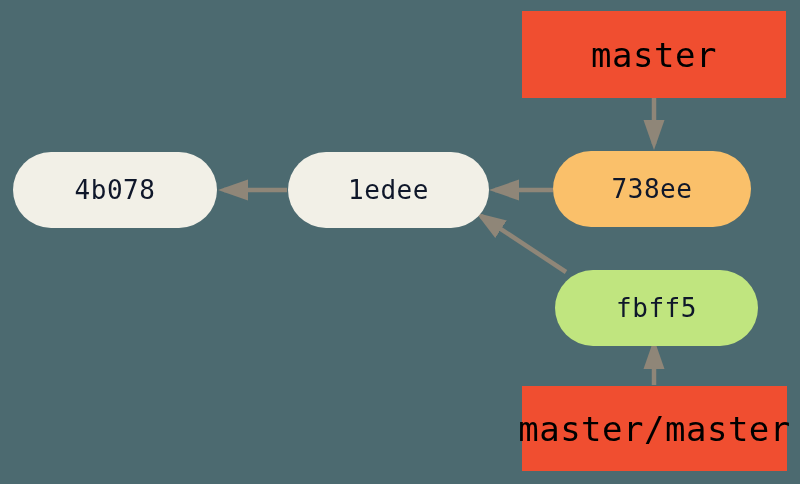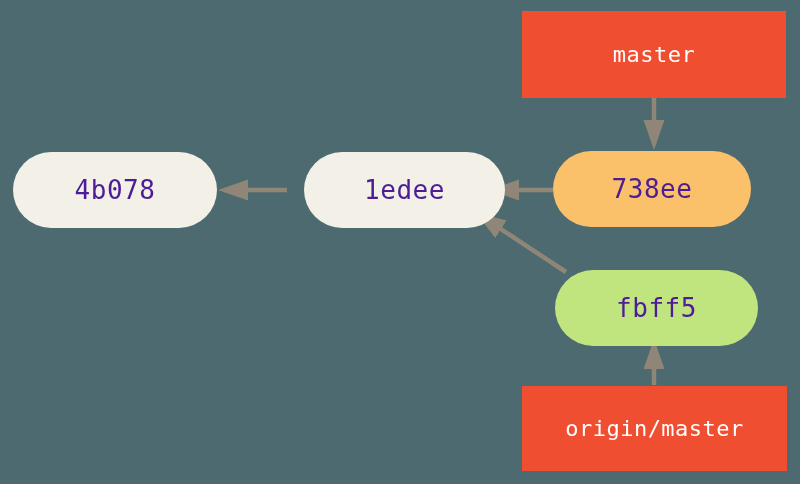--- a/index.html
+++ b/index.html
@@ -25,32 +25,32 @@
   }
   .node {
     position: absolute;
     display: flex;
     align-items: center;
     justify-content: center;
     box-sizing: border-box;
   }
   .commit {
     border-radius: 38px;
-    color: #4c1d95;
+    color: #0f172a;
     font-size: 26px;
     letter-spacing: 0.5px;
   }
   .ref {
-    color: #ffffff;
-    font-size: 22px;
+    color: #000000;
+    font-size: 34px;
     letter-spacing: 0.5px;
   }
   
   .c-4b078 { left: 13px;  top: 152px; width: 204px; height: 76px; background: #F2F0E7; }
-  .c-1edee { left: 304px; top: 152px; width: 201px; height: 76px; background: #F2F0E7; }
+  .c-1edee { left: 288px; top: 152px; width: 201px; height: 76px; background: #F2F0E7; }
   .c-738ee { left: 553px; top: 151px; width: 198px; height: 76px; background: #FAC06A; align-items: center; }
   .c-fbff5 { left: 555px; top: 270px; width: 203px; height: 76px; background: #C0E57F; }
   
   .ref-master { left: 522px; top: 11px;  width: 264px; height: 87px; background: #F04E30; }
   .ref-origin { left: 522px; top: 386px; width: 265px; height: 85px; background: #F04E30; }
 </style>
 </head>
 <body>
 
 <div class="stage">
@@ -82,16 +82,16 @@
 
   <div class="node commit c-4b078">
     <span>4b078</span>
   </div>
 
   <div class="node commit c-fbff5">
     <span>fbff5</span>
   </div>
 
   <div class="node ref ref-origin">
-    <span>origin/master</span>
+    <span>master/master</span>
   </div>
 
 </div>
 
 </body></html>

